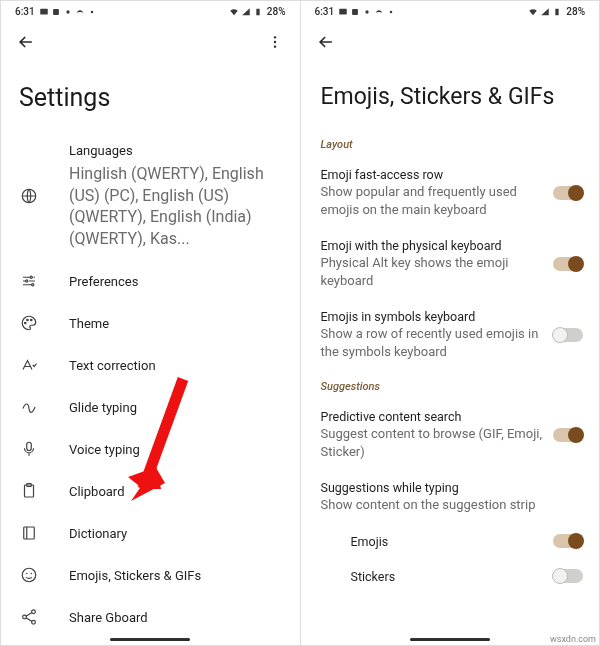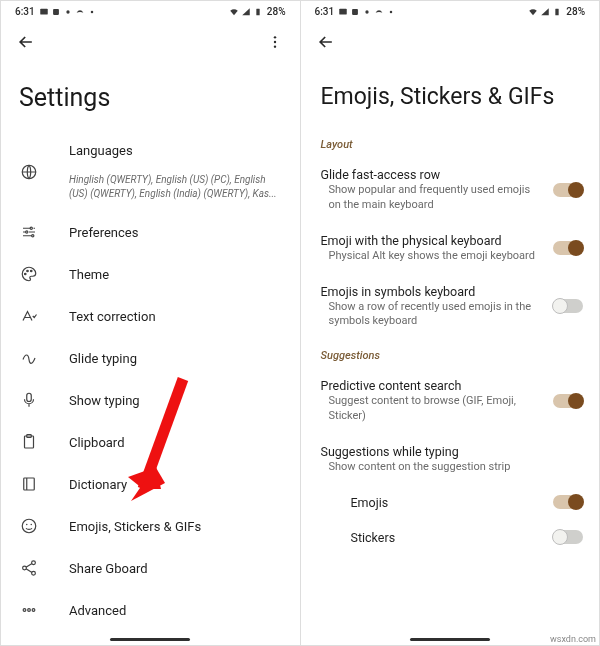--- a/index.html
+++ b/index.html
@@ -65,37 +65,37 @@
   }
   .row-icon {
     width: 20px; height: 20px;
     flex-shrink: 0;
     display:flex; align-items:center; justify-content:center;
     color:#424242;
   }
   .row-icon svg { width: 18px; height: 18px; fill: none; stroke: #424242; stroke-width:1.6; }
   .row-text { flex: 1; min-width: 0; }
   .row-title { font-size: 13px; color: #1f1f1f; }
-  .row-sub { font-size: 10px; color: #6b6b6b; line-height:1.35; margin-top:15px;font-style:italic; }
+  .row-sub { font-size: 16px; color: #6b6b6b; line-height:1.35; margin-top:5px; }
   .section-header {
     font-size: 11px;
     color: #7b5d38;
     font-weight: 500;
     padding: 10px 20px 6px 20px;
     font-style: italic;
   }
   .setting-row {
     display: flex;
     align-items: center;
     padding: 10px 16px 10px 20px;
     gap: 10px;
   }
   .setting-text { flex: 1; min-width: 0; }
   .setting-title { font-size: 12.5px; color: #1f1f1f; }
-  .setting-sub { font-size: 11px; color: #6b6b6b; line-height: 1.35; margin-top:1px;margin-left:8px;}
+  .setting-sub { font-size: 13px; color: #6b6b6b; line-height: 1.35; margin-top:1px;}
   .toggle {
     width: 30px; height: 14px;
     border-radius: 7px;
     position: relative;
     flex-shrink: 0;
     cursor:pointer;
   }
   .toggle.on { background: #d9c5ac; }
   .toggle.off { background: #cfcfcc; }
   .knob {
@@ -253,21 +253,21 @@
     </div>
 
     <div class="row">
       <div class="row-icon">
         <svg viewBox="0 0 24 24">
             <rect x="9" y="3" width="6" height="11" rx="3"></rect>
             <path d="M6 11a6 6 0 0012 0M12 17v4"></path>
           </svg>
       </div>
       <div class="row-text">
-          <div class="row-title">Show typing</div>
+          <div class="row-title">Voice typing</div>
         </div>
     </div>
 
     <div class="row">
       <div class="row-icon">
         <svg viewBox="0 0 24 24">
             <rect x="6" y="4" width="12" height="16" rx="1"></rect>
             <rect x="9" y="2" width="6" height="4" rx="1"></rect>
           </svg>
       </div>
@@ -386,21 +386,21 @@
     </div>
   </div>
 
   <div class="page-title2">Emojis, Stickers &amp; GIFs</div>
 
   <div class="list">
     <div class="section-header">Layout</div>
 
     <div class="setting-row">
       <div class="setting-text">
-        <div class="setting-title">Glide fast-access row</div>
+        <div class="setting-title">Emoji fast-access row</div>
         <div class="setting-sub">Show popular and frequently used emojis on the main keyboard</div>
       </div>
       <div class="toggle on">
           <div class="knob"></div>
         </div>
     </div>
 
     <div class="setting-row">
       <div class="setting-text">
         <div class="setting-title">Emoji with the physical keyboard</div>

